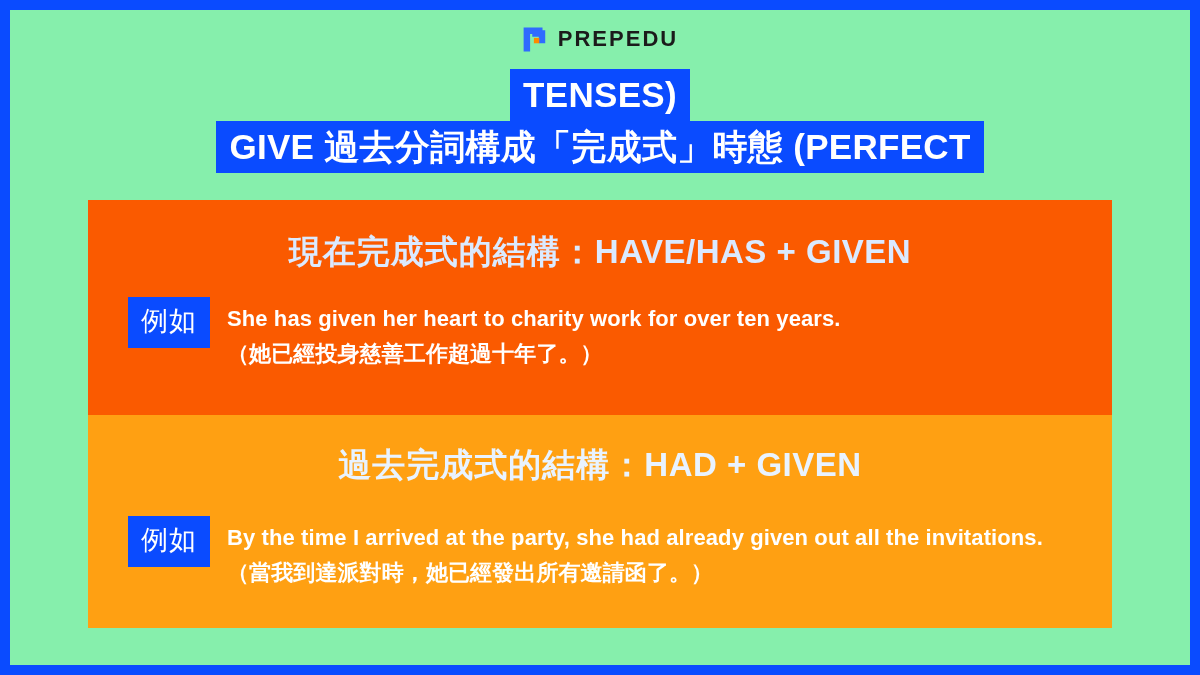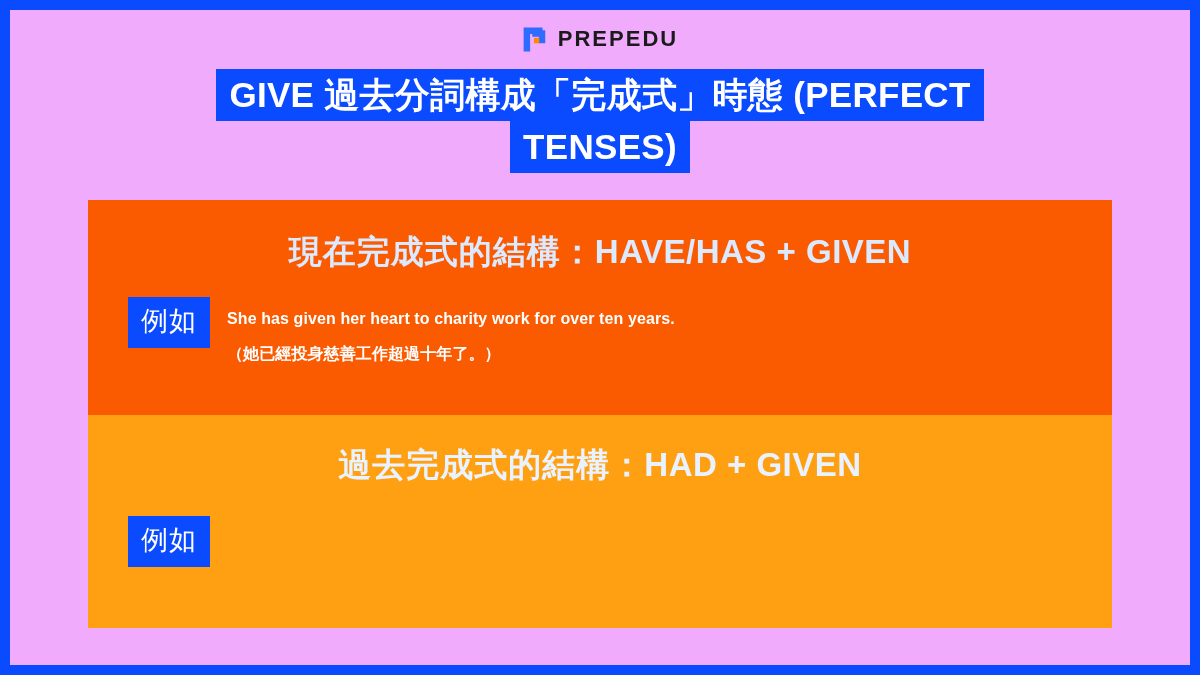--- a/index.html
+++ b/index.html
@@ -10,21 +10,21 @@
   }
   #slide {
     position: relative;
     width: 1200px; height: 675px;
     background: #0a4bff;
     padding: 10px;
   }
   #canvas {
     position: relative;
     width: 100%; height: 100%;
-    background: #f0abfc;
+    background: #86efac;
     overflow: hidden;
   }
 
   
   .brandbar {
     position: absolute;
     top: 14px; left: 0; right: 0;
     display: flex; align-items: center; justify-content: center;
     gap: 9px;
     height: 30px;
@@ -114,21 +114,21 @@
     font-weight: normal;
     line-height: 1;
     padding: 11px 13px 13px 13px;
     margin-right: 17px;
     letter-spacing: 1px;
     white-space: nowrap;
   }
   .example-text {
     flex: 1 1 auto;
     color: #ffffff;
-    font-size: 16px;
+    font-size: 22px;
     font-weight: bold;
     line-height: 35px;
     letter-spacing: 0.1px;
     padding-top: 4px;
   }
   .example-text .zh { font-weight: bold; }
 </style>
 </head>
 <body>
 
@@ -138,22 +138,22 @@
     <div class="brandbar">
       <svg class="brand-logo" viewBox="0 0 100 100">
         <path d="M6 6 H76 V30 H30 V94 H6 Z" fill="#2f6bff"></path>
         <path d="M38 16 H86 V64 H62 V40 H38 Z" fill="#2f6bff"></path>
         <rect x="44" y="44" width="20" height="20" fill="#ff8a00"></rect>
       </svg>
       <span class="brand-name">PREPEDU</span>
     </div>
 
     <div class="title-wrap">
+      <span class="title-line"><span>TENSES)</span></span>
       <span class="title-line"><span>GIVE 過去分詞構成「完成式」時態 (PERFECT</span></span>
-      <span class="title-line"><span>TENSES)</span></span>
     </div>
 
     <div class="content">
 
       <div class="watermark">
         <svg class="wm-logo" viewBox="0 0 100 100">
           <path d="M6 6 H76 V30 H30 V94 H6 Z" fill="#7a2400"></path>
           <path d="M38 16 H86 V64 H62 V40 H38 Z" fill="#7a2400"></path>
           <rect x="44" y="44" width="20" height="20" fill="#7a2400"></rect>
         </svg>
@@ -175,19 +175,22 @@
         </div>
       </div>
 
       <div class="band band-past">
         <div class="band-inner">
           <div class="struct struct-past">
             <span class="cn">過去完成式的結構：</span><span class="en">HAD + GIVEN</span>
           </div>
           <div class="example example-past">
             <div class="badge">例如</div>
+            <div class="example-text">
+              <span>By the time I arrived at the party, she had already given out all the invitations.</span><span class="zh">（當我到達派對時，她已經發出所有邀請函了。）</span>
+            </div>
           </div>
         </div>
       </div>
 
     </div>
   </div>
 </div>
 
 </body></html>

